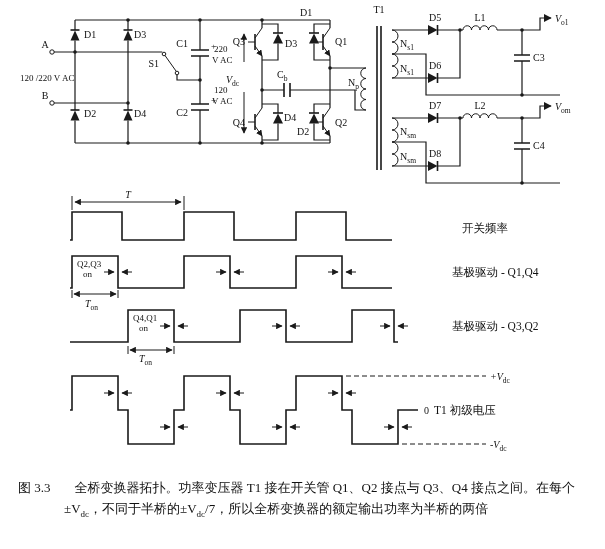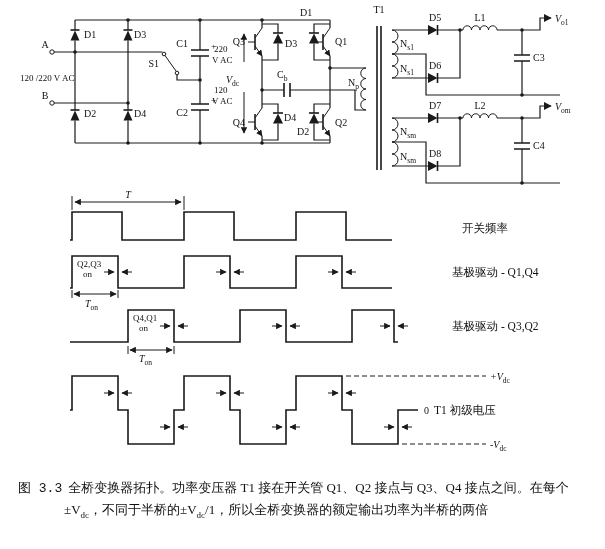--- a/index.html
+++ b/index.html
@@ -14,21 +14,21 @@
   .dot{fill:#1a1a1a;}
   .dash{stroke:#1a1a1a;stroke-width:1;fill:none;stroke-dasharray:5 3;}
   text{font-family:"Liberation Serif",serif;font-size:10px;fill:#111;}
   .small{font-size:9px;}
   .sub{font-size:7.5px;}
   .var{font-style:italic;}
   .cn{font-size:11.5px;}
   .halo{paint-order:stroke;stroke:#ffffff;stroke-width:3px;}
   .caption{position:absolute;left:18px;top:477px;width:575px;font-size:13px;line-height:1.62;}
   .cap-indent{padding-left:46px;}
-  .cap-fig{margin-right:6px;font-family:Liberation Mono, monospace;}
+  .cap-fig{margin-right:24px;}
   .caption sub{font-size:9px;}
 </style>
 </head>
 <body>
 
 <svg width="605" height="470" viewBox="0 0 605 470">
   <defs>
     <marker id="ah" viewBox="0 0 10 10" refX="9" refY="5" markerWidth="6.5" markerHeight="6.5" orient="auto-start-reverse">
       <path d="M0,0 L10,5 L0,10 z" fill="#1a1a1a"></path>
     </marker>
@@ -312,15 +312,15 @@
       <text x="434" y="414" class="cn">T1 初级电压</text>
     </g>
   </g>
 </svg>
 
 <div class="caption">
   <div>
     <span class="cap-fig">图 3.3</span><span>全桥变换器拓扑。功率变压器 T1 接在开关管 Q1、Q2 接点与 Q3、Q4 接点之间。在每个</span>
   </div>
   <div class="cap-indent">
-    <span>±V</span><sub>dc</sub><span>，不同于半桥的±V</span><sub>dc</sub><span>/1，所以全桥变换器的额定输出功率为半桥的两倍</span>
+    <span>±V</span><sub>dc</sub><span>，不同于半桥的±V</span><sub>dc</sub><span>/7，所以全桥变换器的额定输出功率为半桥的两倍</span>
   </div>
 </div>
 
 </body></html>

